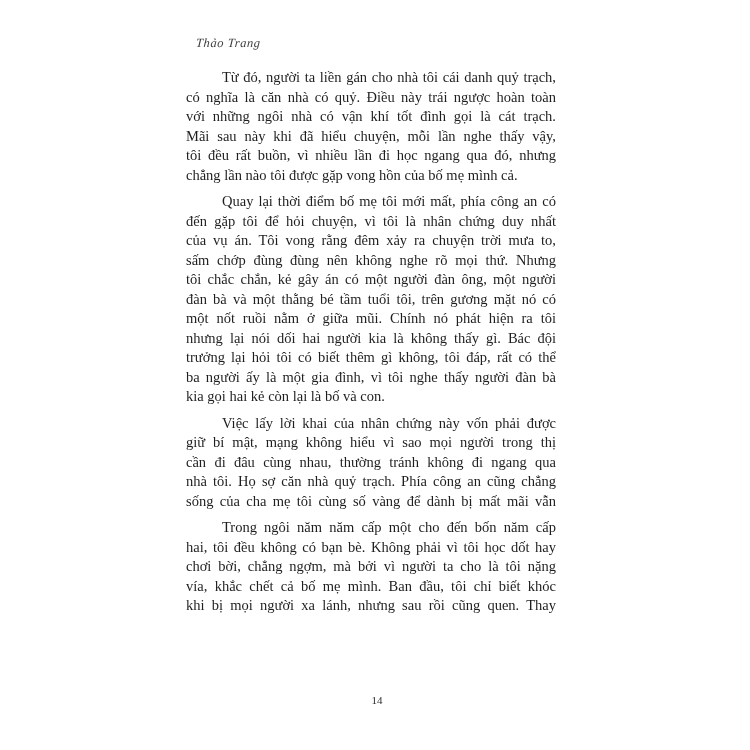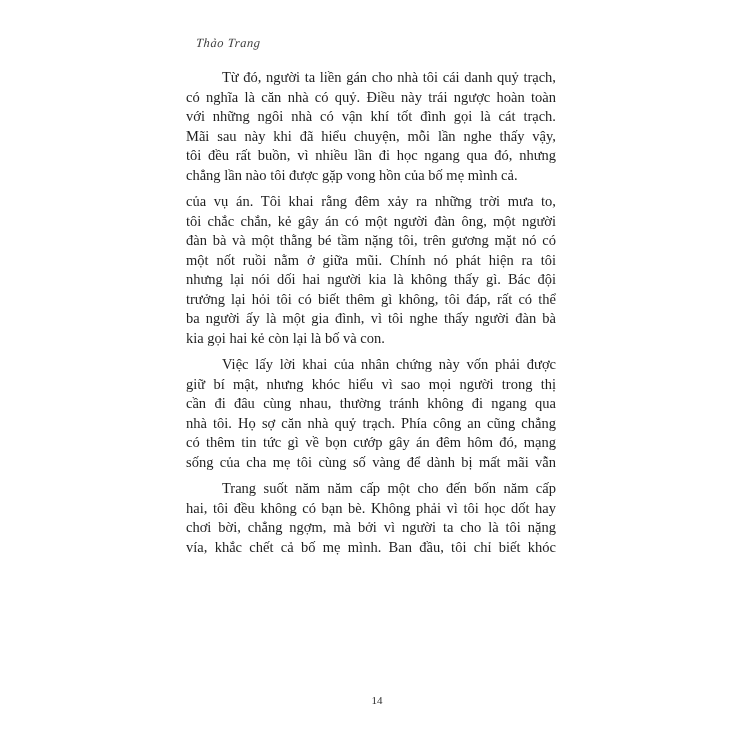--- a/index.html
+++ b/index.html
@@ -71,39 +71,42 @@
   <div class="text-block">
       <div class="paragraph">
         <div class="line first">Từ đó, người ta liền gán cho nhà tôi cái danh quỷ trạch,</div>
         <div class="line">có nghĩa là căn nhà có quỷ. Điều này trái ngược hoàn toàn</div>
         <div class="line">với những ngôi nhà có vận khí tốt đình gọi là cát trạch.</div>
         <div class="line">Mãi sau này khi đã hiểu chuyện, mỗi lần nghe thấy vậy,</div>
         <div class="line">tôi đều rất buồn, vì nhiều lần đi học ngang qua đó, nhưng</div>
         <div class="line para-end">chẳng lần nào tôi được gặp vong hồn của bố mẹ mình cả.</div>
       </div>
       <div class="paragraph">
-        <div class="line">của vụ án. Tôi khai rằng đêm xảy ra những trời mưa to,</div>
+        <div class="line first">Quay lại thời điểm bố mẹ tôi mới mất, phía công an có</div>
+        <div class="line">đến gặp tôi để hỏi chuyện, vì tôi là nhân chứng duy nhất</div>
+        <div class="line">của vụ án. Tôi vong rằng đêm xảy ra chuyện trời mưa to,</div>
+        <div class="line">sấm chớp đùng đùng nên không nghe rõ mọi thứ. Nhưng</div>
         <div class="line">tôi chắc chắn, kẻ gây án có một người đàn ông, một người</div>
-        <div class="line">đàn bà và một thằng bé tầm nặng tôi, trên gương mặt nó có</div>
+        <div class="line">đàn bà và một thằng bé tầm tuổi tôi, trên gương mặt nó có</div>
         <div class="line">một nốt ruồi nằm ở giữa mũi. Chính nó phát hiện ra tôi</div>
         <div class="line">nhưng lại nói dối hai người kia là không thấy gì. Bác đội</div>
         <div class="line">trưởng lại hỏi tôi có biết thêm gì không, tôi đáp, rất có thể</div>
         <div class="line">ba người ấy là một gia đình, vì tôi nghe thấy người đàn bà</div>
         <div class="line para-end">kia gọi hai kẻ còn lại là bố và con.</div>
       </div>
       <div class="paragraph">
         <div class="line first">Việc lấy lời khai của nhân chứng này vốn phải được</div>
-        <div class="line">giữ bí mật, nhưng khóc hiểu vì sao mọi người trong thị</div>
+        <div class="line">giữ bí mật, mạng không hiểu vì sao mọi người trong thị</div>
         <div class="line">cần đi đâu cùng nhau, thường tránh không đi ngang qua</div>
         <div class="line">nhà tôi. Họ sợ căn nhà quỷ trạch. Phía công an cũng chẳng</div>
-        <div class="line">có thêm tin tức gì về bọn cướp gây án đêm hôm đó, mạng</div>
         <div class="line">sống của cha mẹ tôi cùng số vàng để dành bị mất mãi vẫn</div>
       </div>
       <div class="paragraph">
-        <div class="line first">Trang suốt năm năm cấp một cho đến bốn năm cấp</div>
+        <div class="line first">Trong ngôi năm năm cấp một cho đến bốn năm cấp</div>
         <div class="line">hai, tôi đều không có bạn bè. Không phải vì tôi học dốt hay</div>
         <div class="line">chơi bời, chẳng ngợm, mà bởi vì người ta cho là tôi nặng</div>
         <div class="line">vía, khắc chết cả bố mẹ mình. Ban đầu, tôi chỉ biết khóc</div>
+        <div class="line">khi bị mọi người xa lánh, nhưng sau rồi cũng quen. Thay</div>
       </div>
     </div>
 
   <div class="page-number">14</div>
 </div>
 
 </body></html>

